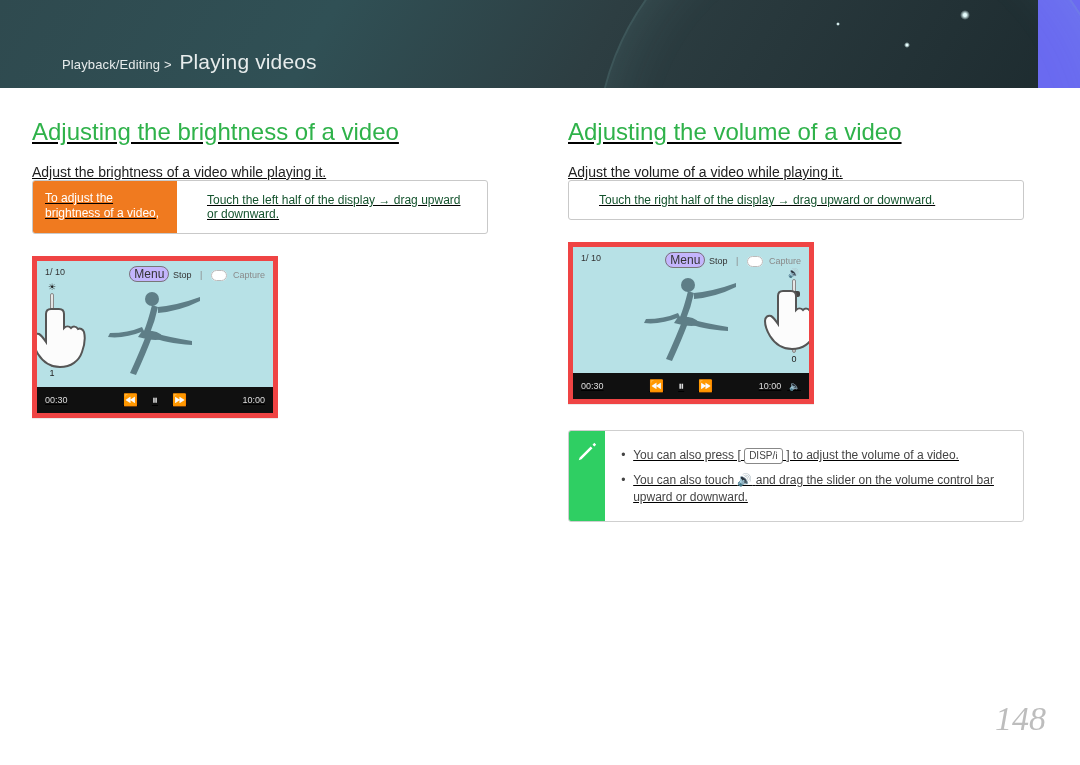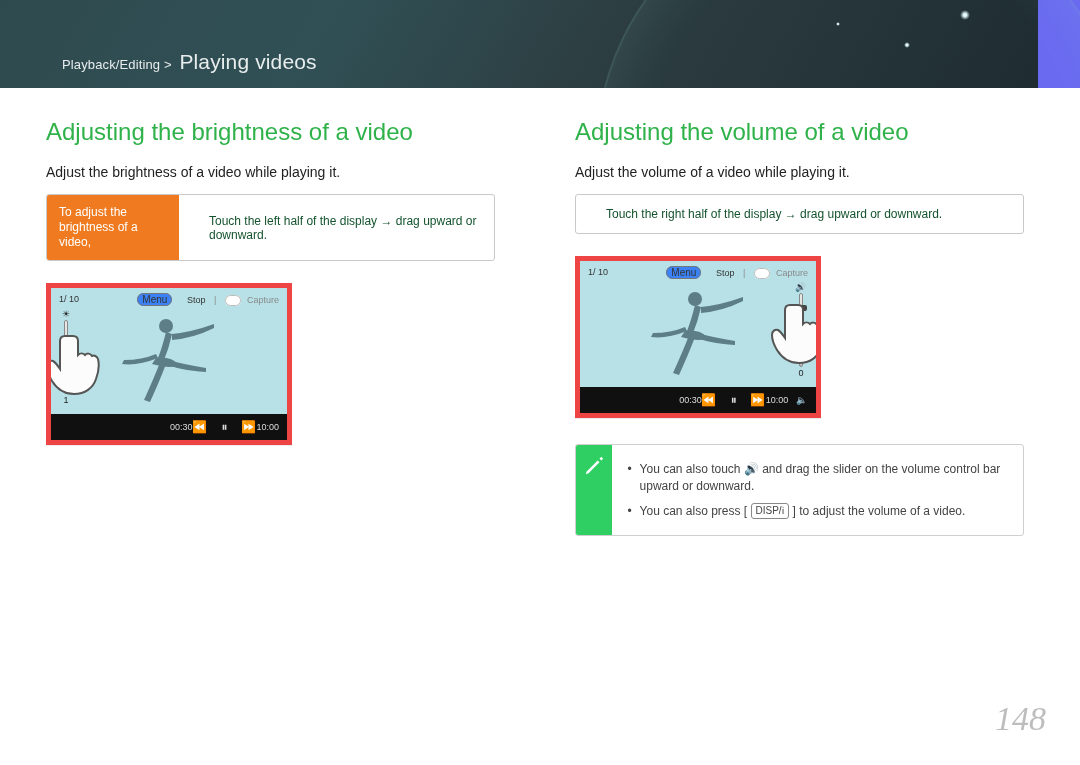--- a/index.html
+++ b/index.html
@@ -1,59 +1,59 @@
 <!DOCTYPE html>
 <html><head>
 <meta charset="utf-8">
 <style>
   * { box-sizing: border-box; margin: 0; padding: 0; }
   html, body { width: 1080px; height: 765px; font-family: "Segoe UI", Arial, sans-serif; background: #fff; }
-  .page { width: 1080px; height: 765px; position: relative; background: #fff; }
+  .page { width: 1080px; height: 765px; position: relative; background: #fff; text-decoration: underline; }
   .header {
     position: relative;
     height: 88px;
     background: linear-gradient(120deg, #2f4a4f 0%, #305055 30%, #2d3e42 55%, #1d2b2f 100%);
     overflow: hidden;
   }
   .header::after {
     content: "";
     position: absolute; right: -40px; top: -110px;
     width: 520px; height: 520px; border-radius: 50%;
     border: 2px solid rgba(140,200,200,.18);
     box-shadow: inset 0 0 60px rgba(160,230,230,.12);
   }
   .tab { position: absolute; right: 0; top: 0; width: 42px; height: 100%; background: #6a6af0; }
   .star { position: absolute; background: radial-gradient(circle,#e7ffff 0 20%,rgba(255,255,255,0) 70%); border-radius:50%; }
   .crumb { position: absolute; left: 62px; bottom: 14px; color: #e7ecec; font-size: 13px; letter-spacing: .01em; }
   .crumb .big { font-size: 21px; font-weight: 400; margin-left: 4px; }
-  .content { position: relative; padding: 30px 56px 0 46px; }
+  .content { position: relative; padding: 30px 56px 0 32px; }
   .cols { display: flex; gap: 80px; }
   .col { flex: 1 1 0; min-width: 0; }
   h2 { color: #2fb24a; font-weight: 400; font-size: 24px; margin-bottom: 18px; }
-  .lede { font-size: 14px; color: #222; margin-bottom: 14px; }
+  .lede { font-size: 14px; color: #222; margin-bottom: 0; }
   .callrow { display: flex; border: 1px solid #c9c9c9; border-radius: 3px; overflow: hidden; font-size: 12px; }
-  .callrow .lab { background: #f07a1f; color:#fff; padding: 10px 12px; line-height: 1.25; width: 132px; }
+  .callrow .lab { background: #f07a1f; color:#fff; padding: 10px 12px; line-height: 1.25; width: 144px; }
   .callrow .val { flex: 1; padding: 12px 14px; color: #14532d; display: flex; align-items: center; margin-left: 16px; }
   .player {
     margin-top: 22px; width: 246px; border: 5px solid #ef4444; position: relative; background: #fff;
     box-shadow: 0 1px 0 rgba(0,0,0,.08);
   }
   .player .video { height: 126px; background: #b7e1e6; position: relative; overflow: hidden; }
   .player .topbar { position:absolute; top:6px; left:8px; right:8px; display:flex; justify-content:space-between; font-size:9px; color:#333; }
-  .menu-pill { background:#3b82f6; border:1px solid #777; border-radius:8px; padding:0 4px; font-size:10px; margin-right:12px; }
+  .menu-pill { background:#c4b5fd; border:1px solid #777; border-radius:8px; padding:0 4px; font-size:12px; margin-right:1px; }
   .cap-pill  { background:#fff; border:1px solid #bbb; border-radius:8px; padding:0 4px; font-size:8px; margin-right:3px; }
   .gray { color:#8a8a8a; }
   .dancer { position:absolute; left:50%; top:58%; transform:translate(-50%,-50%); }
   .vslider { position:absolute; top:20px; bottom:8px; width:14px; display:flex; flex-direction:column; align-items:center; }
   .vslider .track { flex:1; width:4px; background:linear-gradient(#e9e9e9,#bfbfbf); border:1px solid #888; border-radius:2px; position:relative; }
   .vslider .thumb { position:absolute; left:50%; transform:translateX(-50%); width:12px; height:6px; background:#444; border-radius:2px; }
   .vslider .ico { font-size:9px; margin:1px 0; color:#222; }
   .player.left .vslider { left:8px; }
   .player.right .vslider { right:8px; }
-  .player .ctrlbar { height:26px; background:#101010; color:#ddd; display:flex; align-items:center; justify-content:flex-end; padding:0 8px; font-size:9px; }
+  .player .ctrlbar { height:26px; background:#101010; color:#ddd; display:flex; align-items:center; justify-content:space-between; padding:0 8px; font-size:9px; }
   .ctrlbtns { display:flex; gap:14px; font-size:12px; }
   .pagefoot { position:absolute; right:34px; bottom:27px; font-size:34px; color:#bdbdbd; font-style:italic; font-family: Georgia, 'Times New Roman', serif; }
   .tipbox { margin-top: 26px; display:flex; border:1px solid #cfcfcf; border-radius:3px; overflow:hidden; }
   .tipbox .badge { width:46px; background:#2fcf63; display:flex; align-items:flex-start; justify-content:center; padding-top:10px; }
   .tipbox ul { list-style:none; padding:12px 16px; font-size:12px; color:#444; }
   .tipbox li { position:relative; padding:4px 0 4px 12px; line-height:1.4; }
   .tipbox li::before { content:"•"; position:absolute; left:0; top:4px; }
   .disp-chip { display:inline-block; border:1px solid #888; border-radius:3px; padding:0 4px; font-size:10px; vertical-align:middle; }
   .hand { position:absolute; z-index:5; }
   .hand svg { display:block; }
@@ -195,31 +195,31 @@
         </div>
 
         <div class="tipbox">
           <div class="badge">
             <svg width="22" height="22" viewBox="0 0 24 24">
               <path fill="#fff" d="M3 21l3-1 12-12-2-2L4 18l-1 3zm15-17l2 2 2-2-2-2-2 2z"></path>
             </svg>
           </div>
           <ul>
             <li>
-              <span>You can also touch </span>
-              <span>🔊</span>
-              <span> and drag the slider on the volume control bar upward or downward.</span>
-            </li>
-            <li>
               <span>You can also press [</span>
               <span class="disp-chip">
                 <span>DISP/</span><span>ℹ</span>
               </span>
               <span>] to adjust the volume of a video.</span>
             </li>
+            <li>
+              <span>You can also touch </span>
+              <span>🔊</span>
+              <span> and drag the slider on the volume control bar upward or downward.</span>
+            </li>
           </ul>
         </div>
       </div>
     </div>
   </div>
 
   <div class="pagefoot">148</div>
 </div>
 
 </body></html>

